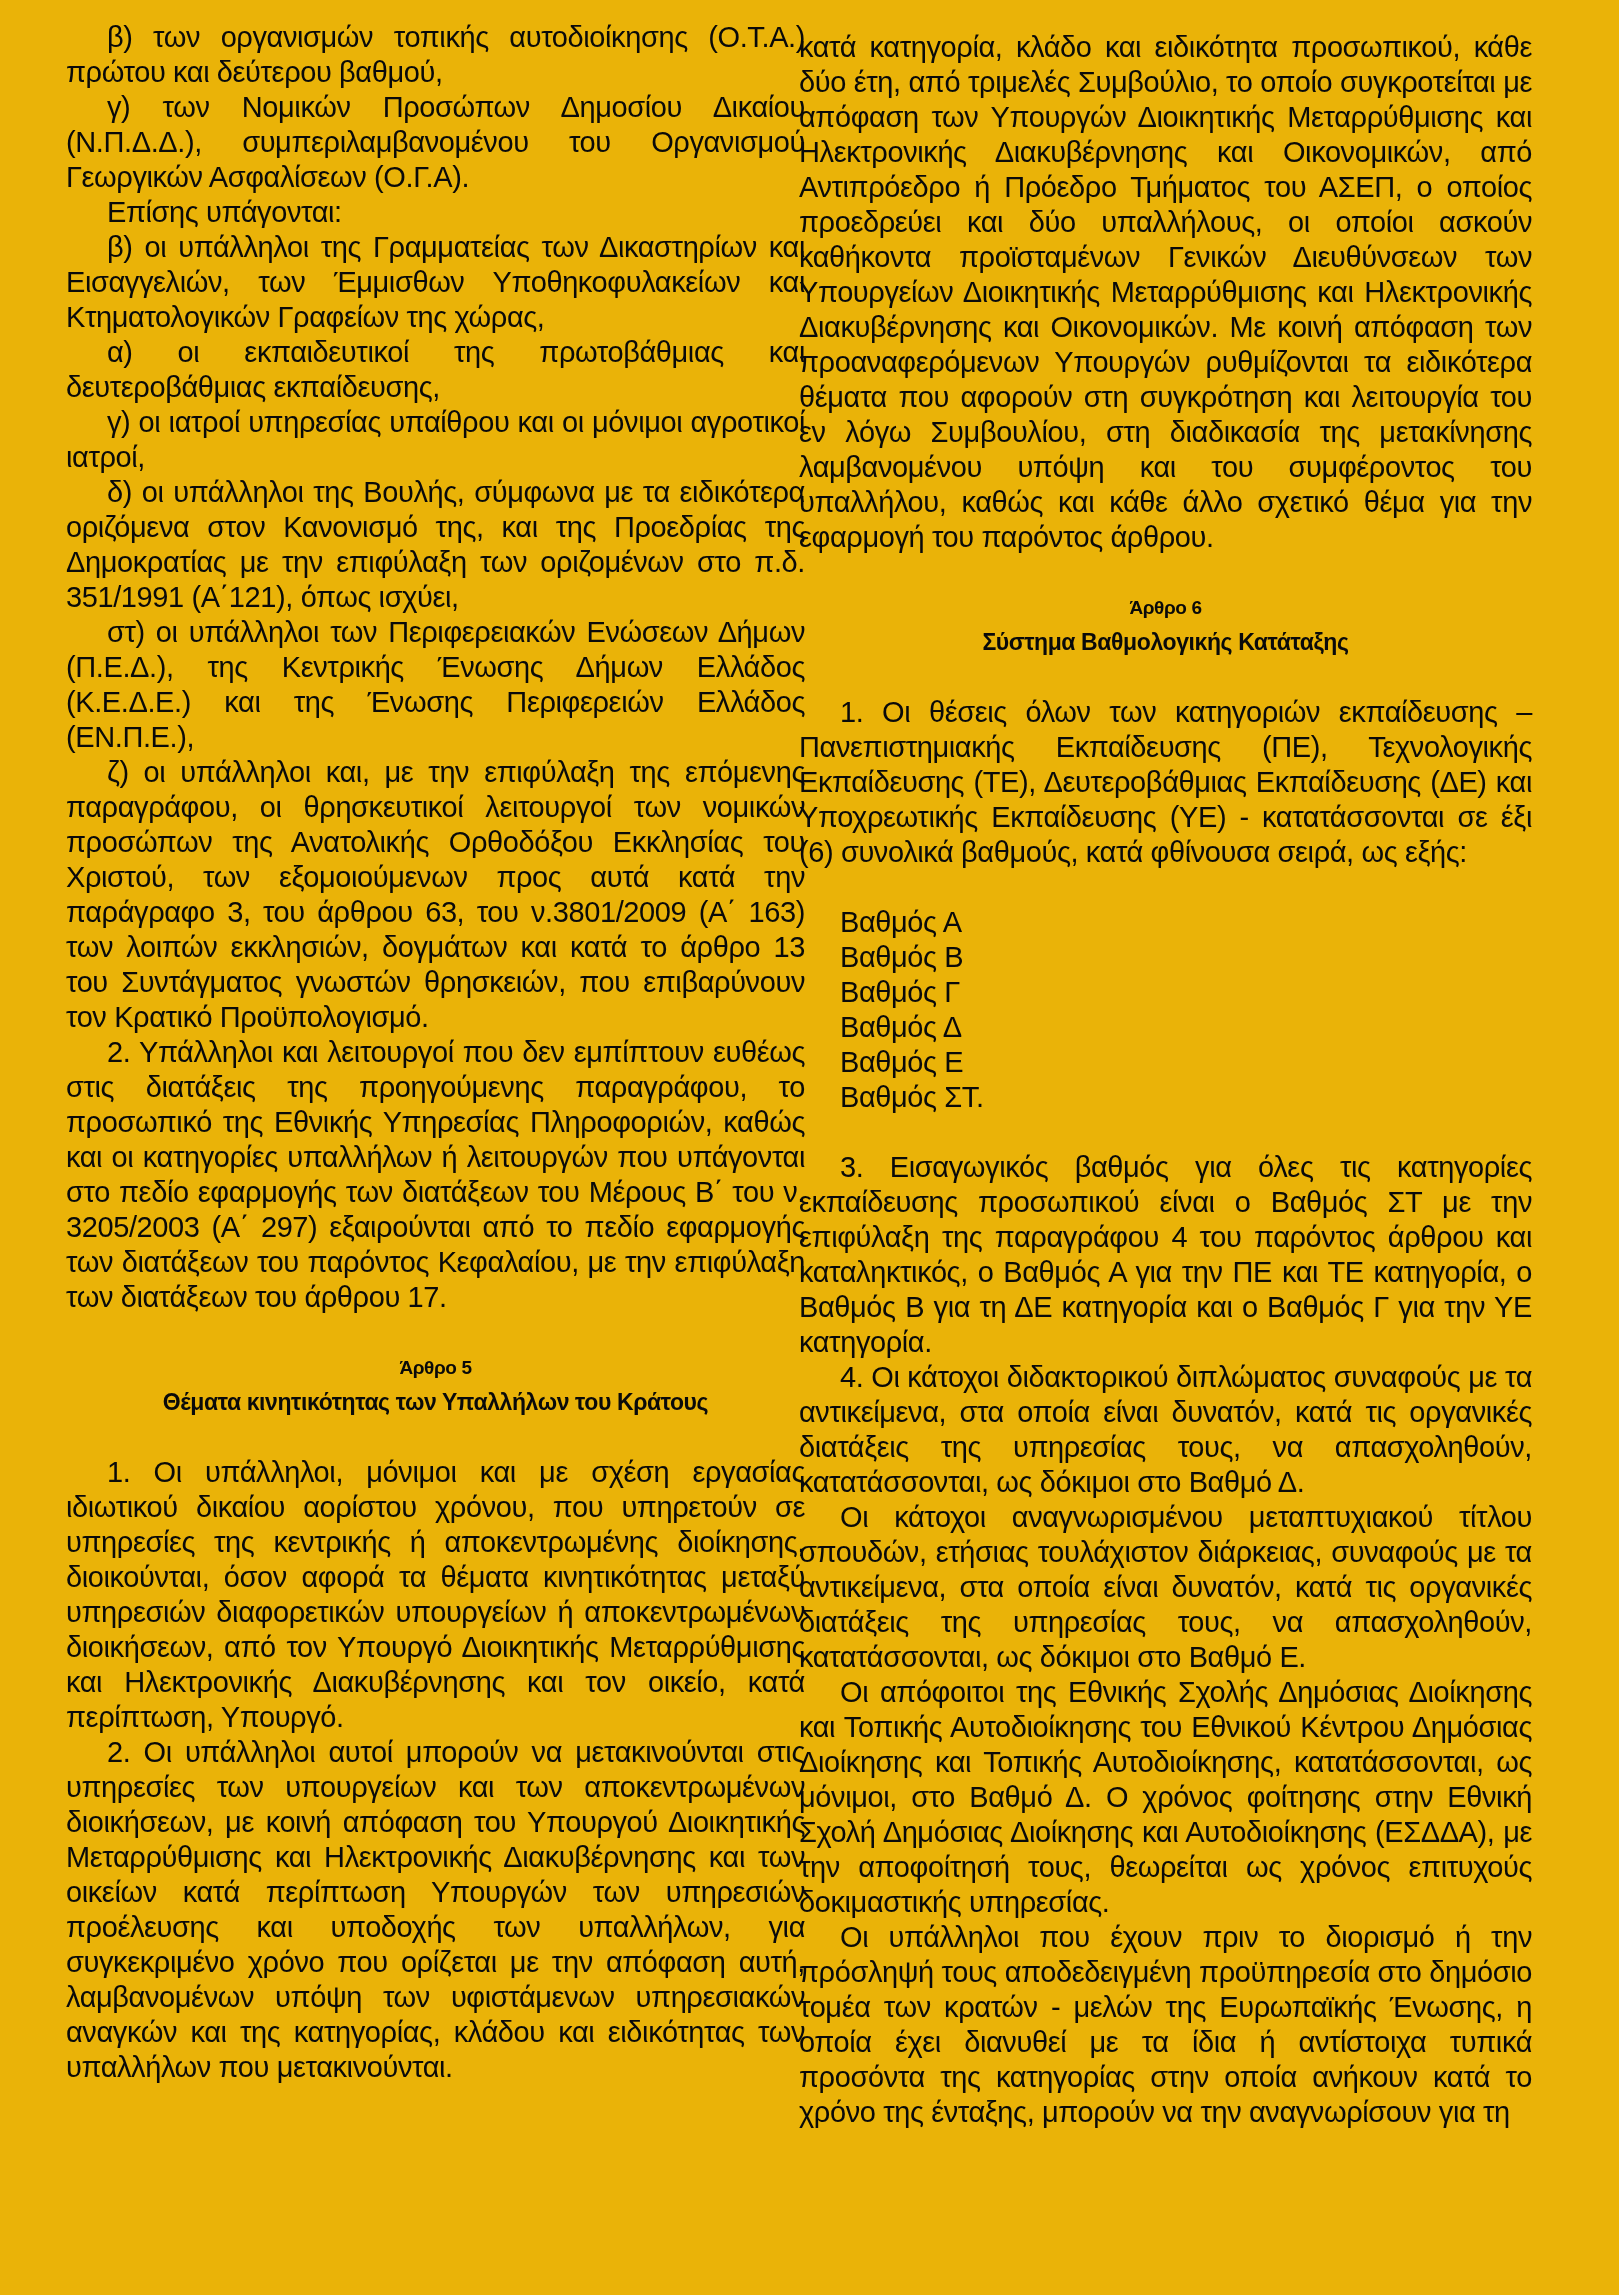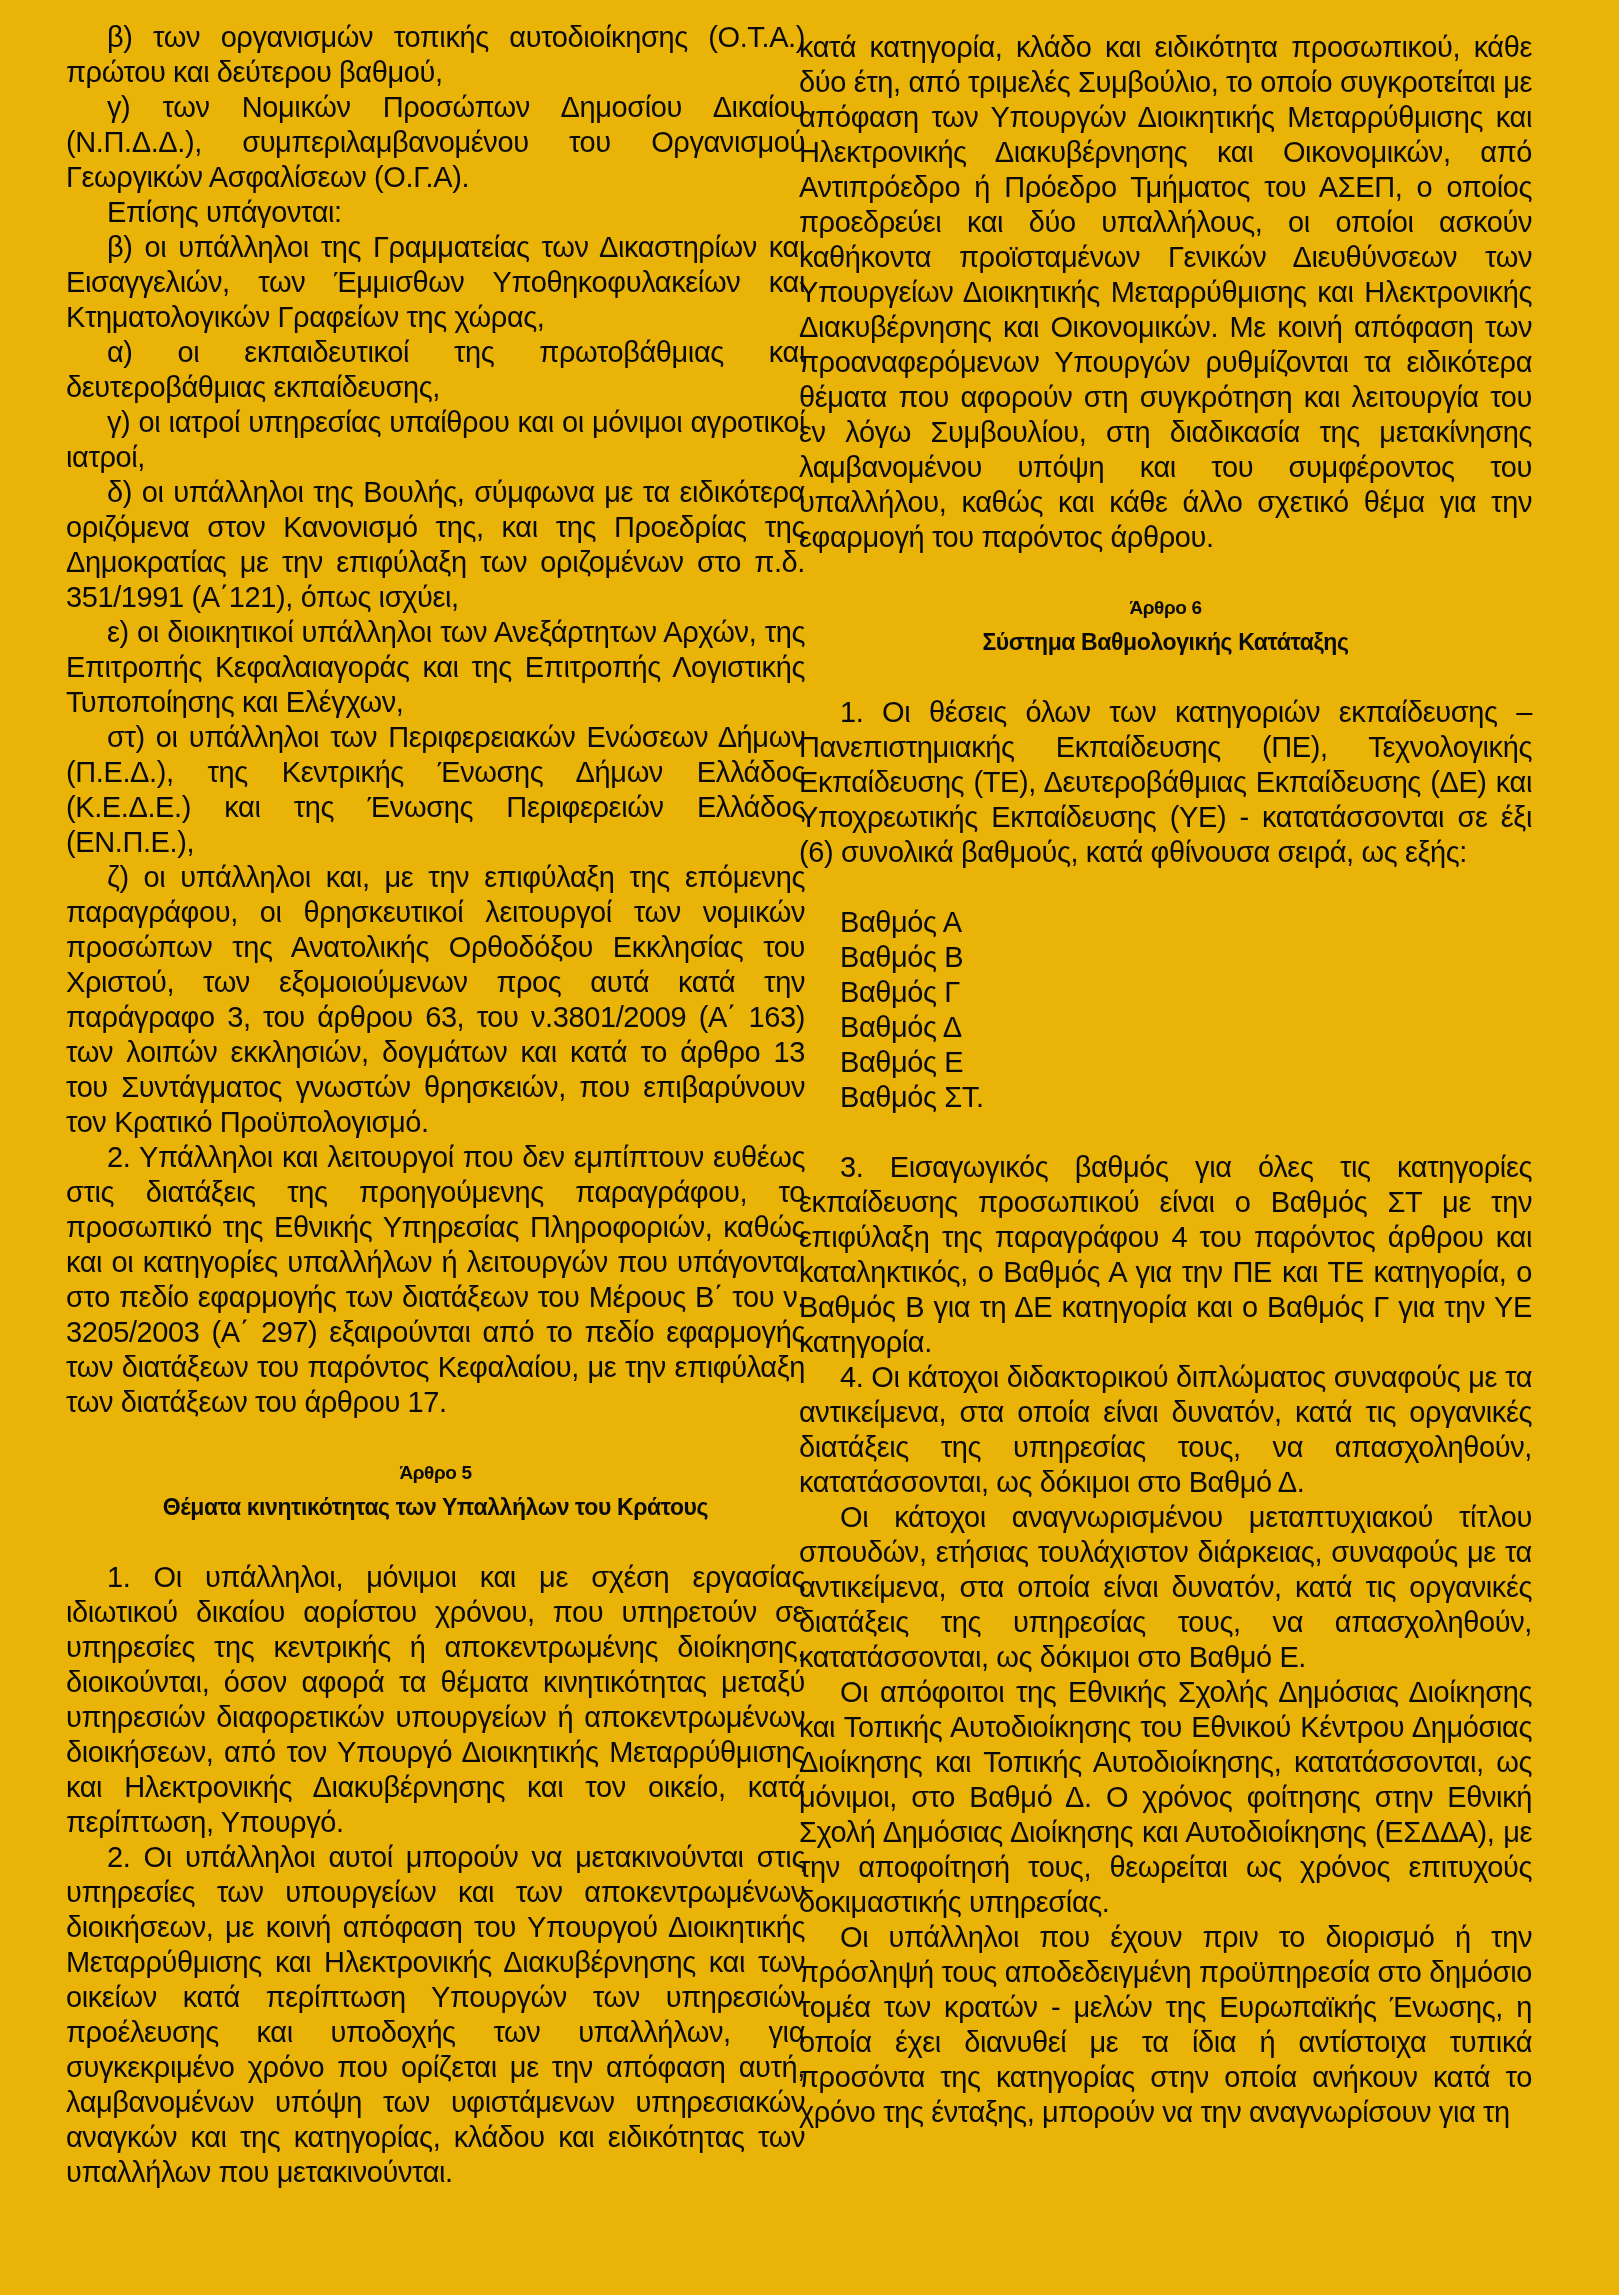--- a/index.html
+++ b/index.html
@@ -48,21 +48,20 @@
 <div class="page">
 
   <div class="col col-left">
     <p class="para">β) των οργανισμών τοπικής αυτοδιοίκησης (Ο.Τ.Α.) πρώτου και δεύτερου βαθμού,</p>
     <p class="para">γ) των Νομικών Προσώπων Δημοσίου Δικαίου (Ν.Π.Δ.Δ.), συμπεριλαμβανομένου του Οργανισμού Γεωργικών Ασφαλίσεων (Ο.Γ.Α).</p>
     <p class="para">Επίσης υπάγονται:</p>
     <p class="para">β) οι υπάλληλοι της Γραμματείας των Δικαστηρίων και Εισαγγελιών, των Έμμισθων Υποθηκοφυλακείων και Κτηματολογικών Γραφείων της χώρας,</p>
     <p class="para">α) οι εκπαιδευτικοί της πρωτοβάθμιας και δευτεροβάθμιας εκπαίδευσης,</p>
     <p class="para">γ) οι ιατροί υπηρεσίας υπαίθρου και οι μόνιμοι αγροτικοί ιατροί,</p>
     <p class="para">δ) οι υπάλληλοι της Βουλής, σύμφωνα με τα ειδικότερα οριζόμενα στον Κανονισμό της, και της Προεδρίας της Δημοκρατίας με την επιφύλαξη των οριζομένων στο π.δ. 351/1991 (Α΄121), όπως ισχύει,</p>
-    <p class="para">ε) οι διοικητικοί υπάλληλοι των Ανεξάρτητων Αρχών, της Επιτροπής Κεφαλαιαγοράς και της Επιτροπής Λογιστικής Τυποποίησης και Ελέγχων,</p>
     <p class="para">στ) οι υπάλληλοι των Περιφερειακών Ενώσεων Δήμων (Π.Ε.Δ.), της Κεντρικής Ένωσης Δήμων Ελλάδος (Κ.Ε.Δ.Ε.) και της Ένωσης Περιφερειών Ελλάδος (ΕΝ.Π.Ε.),</p>
     <p class="para">ζ) οι υπάλληλοι και, με την επιφύλαξη της επόμενης παραγράφου, οι θρησκευτικοί λειτουργοί των νομικών προσώπων της Ανατολικής Ορθοδόξου Εκκλησίας του Χριστού, των εξομοιούμενων προς αυτά κατά την παράγραφο 3, του άρθρου 63, του ν.3801/2009 (Α΄ 163) των λοιπών εκκλησιών, δογμάτων και κατά το άρθρο 13 του Συντάγματος γνωστών θρησκειών, που επιβαρύνουν τον Κρατικό Προϋπολογισμό.</p>
     <p class="para">2. Υπάλληλοι και λειτουργοί που δεν εμπίπτουν ευθέως στις διατάξεις της προηγούμενης παραγράφου, το προσωπικό της Εθνικής Υπηρεσίας Πληροφοριών, καθώς και οι κατηγορίες υπαλλήλων ή λειτουργών που υπάγονται στο πεδίο εφαρμογής των διατάξεων του Μέρους Β΄ του ν. 3205/2003 (Α΄ 297) εξαιρούνται από το πεδίο εφαρμογής των διατάξεων του παρόντος Κεφαλαίου, με την επιφύλαξη των διατάξεων του άρθρου 17.</p>
 
     <h2 class="article-no">Άρθρο 5</h2>
     <h3 class="article-title">Θέματα κινητικότητας των Υπαλλήλων του Κράτους</h3>
 
     <p class="para">1. Οι υπάλληλοι, μόνιμοι και με σχέση εργασίας ιδιωτικού δικαίου αορίστου χρόνου, που υπηρετούν σε υπηρεσίες της κεντρικής ή αποκεντρωμένης διοίκησης, διοικούνται, όσον αφορά τα θέματα κινητικότητας μεταξύ υπηρεσιών διαφορετικών υπουργείων ή αποκεντρωμένων διοικήσεων, από τον Υπουργό Διοικητικής Μεταρρύθμισης και Ηλεκτρονικής Διακυβέρνησης και τον οικείο, κατά περίπτωση, Υπουργό.</p>
     <p class="para">2. Οι υπάλληλοι αυτοί μπορούν να μετακινούνται στις υπηρεσίες των υπουργείων και των αποκεντρωμένων διοικήσεων, με κοινή απόφαση του Υπουργού Διοικητικής Μεταρρύθμισης και Ηλεκτρονικής Διακυβέρνησης και των οικείων κατά περίπτωση Υπουργών των υπηρεσιών προέλευσης και υποδοχής των υπαλλήλων, για συγκεκριμένο χρόνο που ορίζεται με την απόφαση αυτή, λαμβανομένων υπόψη των υφιστάμενων υπηρεσιακών αναγκών και της κατηγορίας, κλάδου και ειδικότητας των υπαλλήλων που μετακινούνται.</p>
   </div>

